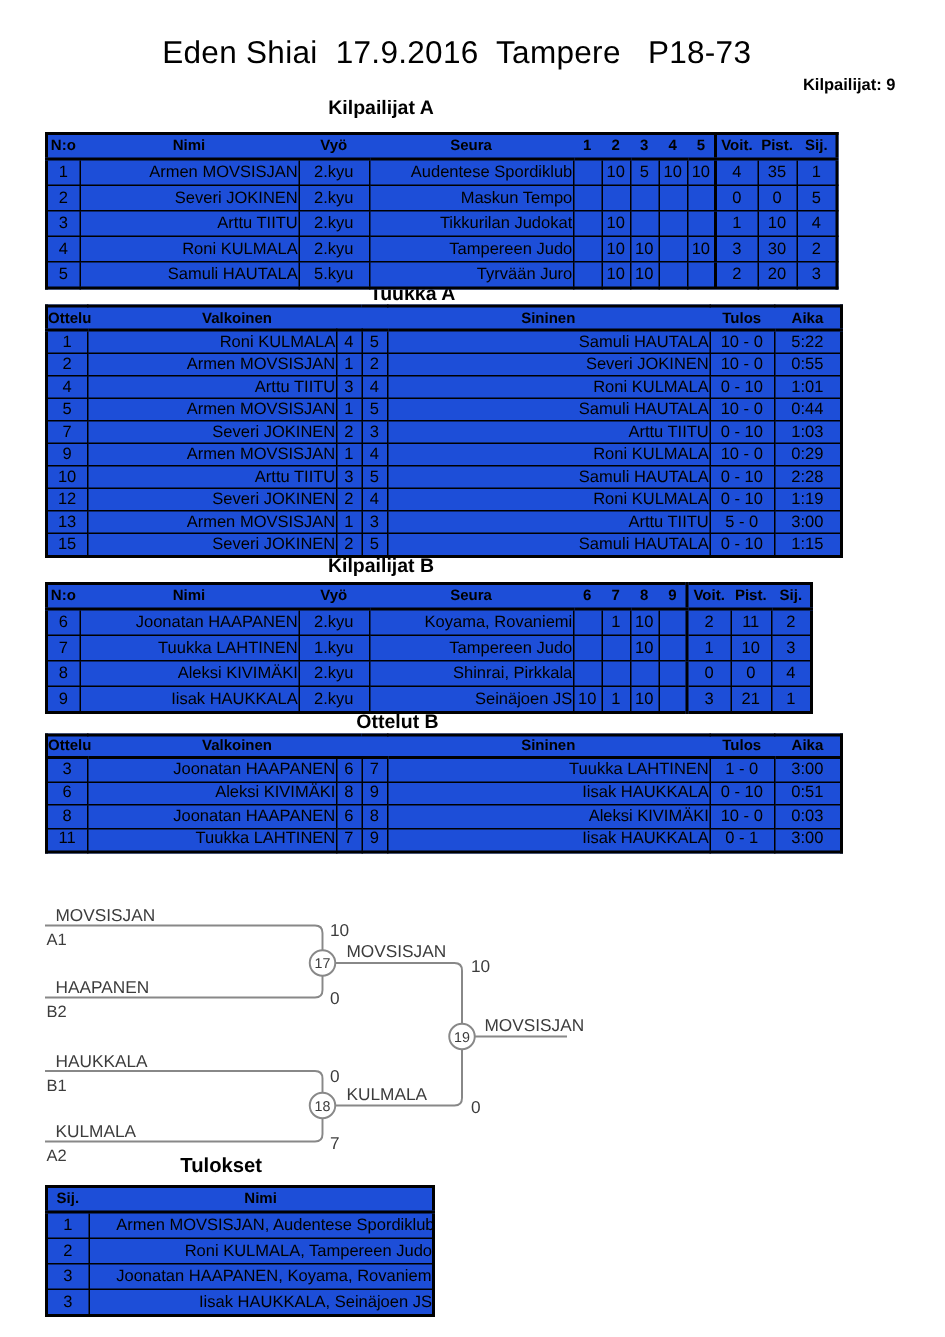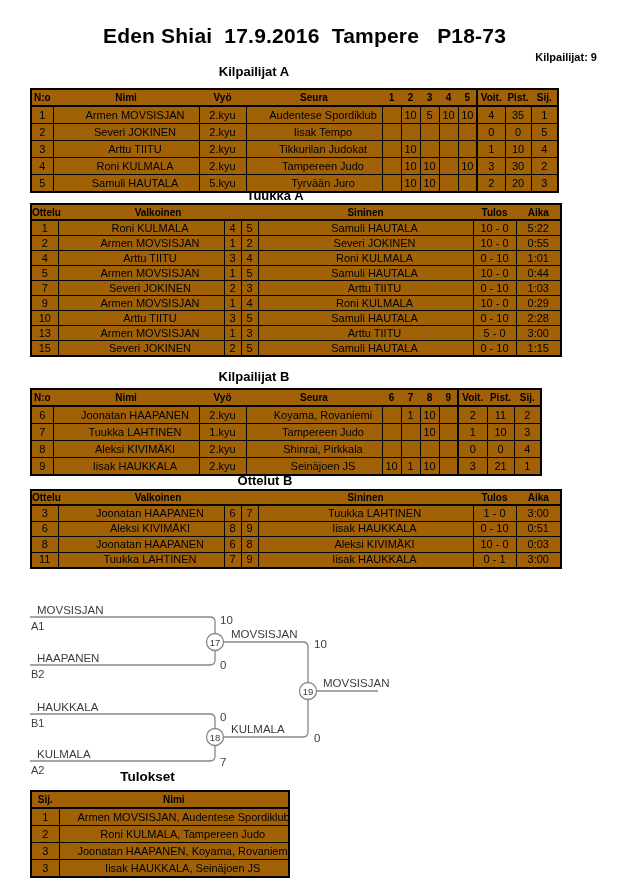--- a/index.html
+++ b/index.html
@@ -3,36 +3,36 @@
 <meta charset="utf-8">
 <style>
   html,body{margin:0;padding:0}
   body{
     width:630px;height:891px;background:#ffffff;position:relative;
     font-family:"Liberation Sans", sans-serif;color:#000;overflow:hidden;
   }
   .abs{position:absolute}
   .page-title{
     top:24px;left:0;width:609px;text-align:center;
-    font-size:21px;font-weight:bold;white-space:pre;letter-spacing:.2px;
+    font-size:21px;font-weight:normal;white-space:pre;letter-spacing:.2px;
   }
   .count-label{top:51px;right:33px;font-size:11px;font-weight:bold}
   .sec-title{font-size:13px;font-weight:bold;text-align:center;white-space:pre}
 
-  table{border-collapse:collapse;table-layout:fixed;position:absolute;background:#a16207;border:2px solid #000}
+  table{border-collapse:collapse;table-layout:fixed;position:absolute;background:#1d4ed8;border:2px solid #000}
   td,th{padding:0;white-space:nowrap;overflow:visible}
   tbody td{border:1px solid #000;font-size:11px;height:16px;line-height:12px}
   thead th{
     border:1px solid transparent;border-bottom:2px solid #000;
     font-size:10px;font-weight:bold;height:15px;line-height:13px;text-align:center
   }
   th.hv{border-left:1px solid #000}
   th.bl2,td.bl2{border-left:2px solid #000}
   .ca{text-align:center}
-  .lf{text-align:center;padding-left:18px}
+  .lf{text-align:right;padding-left:18px}
   table.rh14 tbody td{height:14px;line-height:11px}
   table.rh14 thead th{height:14px}
   table.rh145 tbody td{height:14.5px;line-height:11px}
   table.rh145 thead th{height:13px}
 
   svg text{font-family:"Liberation Sans", sans-serif}
   .br-name{font-size:11.5px;fill:#3c3c3c}
   .br-seed{font-size:11px;fill:#3c3c3c}
   .br-score{font-size:11.5px;fill:#3c3c3c}
   .br-circ-no{font-size:9.5px;fill:#3c3c3c;text-anchor:middle}
@@ -94,21 +94,21 @@
         <td class="ca">10</td>
         <td class="ca">10</td>
         <td class="ca bl2">4</td>
         <td class="ca">35</td>
         <td class="ca">1</td>
       </tr>
       <tr>
         <td class="ca">2</td>
         <td class="lf">Severi JOKINEN</td>
         <td class="ca">2.kyu</td>
-        <td class="lf">Iisak Tempo</td>
+        <td class="lf">Maskun Tempo</td>
         <td class="ca"></td>
         <td class="ca"></td>
         <td class="ca"></td>
         <td class="ca"></td>
         <td class="ca"></td>
         <td class="ca bl2">0</td>
         <td class="ca">0</td>
         <td class="ca">5</td>
       </tr>
       <tr>
@@ -233,20 +233,29 @@
       <tr>
         <td class="ca">10</td>
         <td class="lf">Arttu TIITU</td>
         <td class="ca">3</td>
         <td class="ca">5</td>
         <td class="lf">Samuli HAUTALA</td>
         <td class="ca">0 - 10</td>
         <td class="ca">2:28</td>
       </tr>
       <tr>
+        <td class="ca">12</td>
+        <td class="lf">Severi JOKINEN</td>
+        <td class="ca">2</td>
+        <td class="ca">4</td>
+        <td class="lf">Roni KULMALA</td>
+        <td class="ca">0 - 10</td>
+        <td class="ca">1:19</td>
+      </tr>
+      <tr>
         <td class="ca">13</td>
         <td class="lf">Armen MOVSISJAN</td>
         <td class="ca">1</td>
         <td class="ca">3</td>
         <td class="lf">Arttu TIITU</td>
         <td class="ca">5 - 0</td>
         <td class="ca">3:00</td>
       </tr>
       <tr>
         <td class="ca">15</td>

